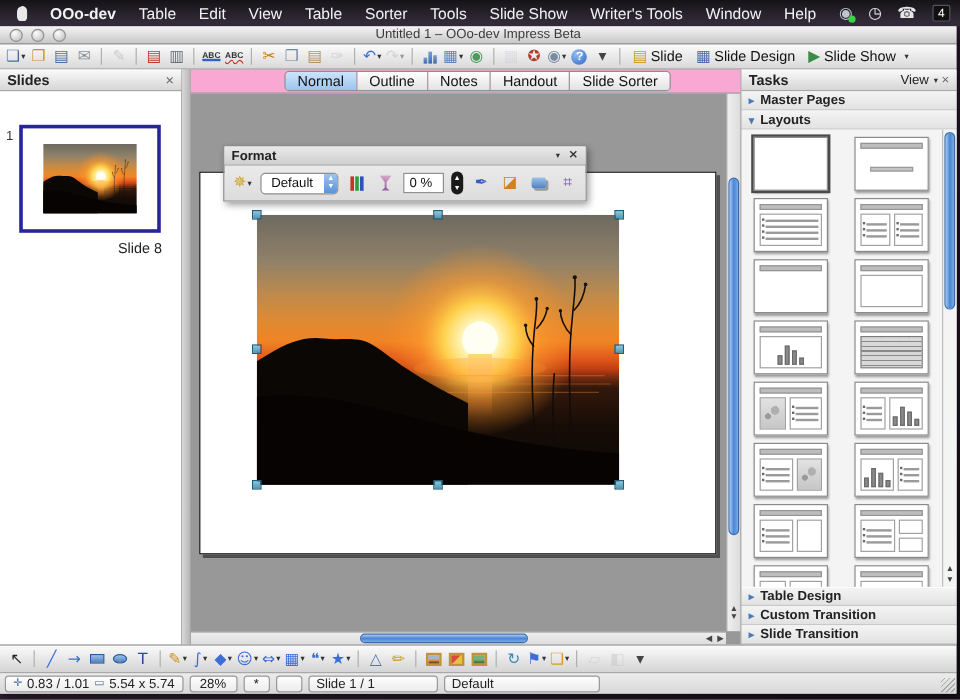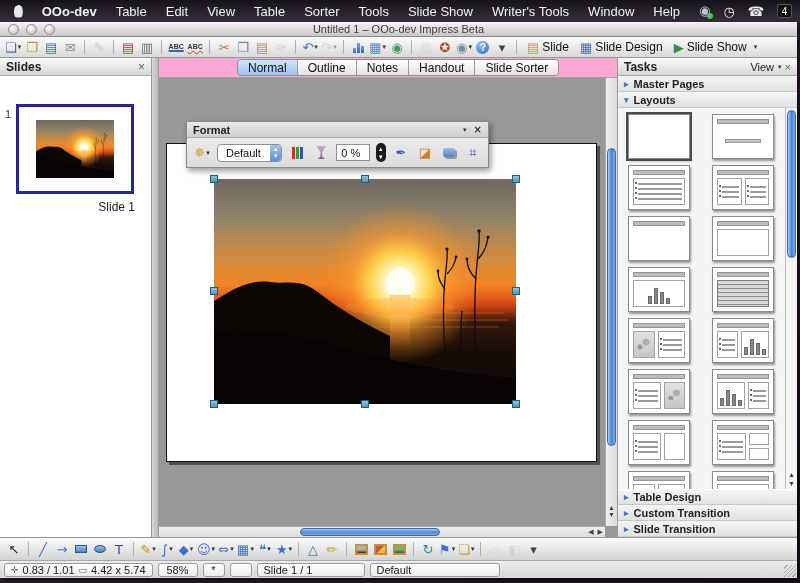--- a/index.html
+++ b/index.html
@@ -375,21 +375,21 @@
                     <circle cx="233" cy="70" r="1.6"></circle>
                     <circle cx="242" cy="78" r="1.4"></circle>
                     <circle cx="224" cy="92" r="1.4"></circle>
 <circle cx="265" cy="52" r="1.7"></circle>
                     <circle cx="274" cy="58" r="1.5"></circle>
                     <circle cx="253" cy="80" r="1.4"></circle>
                   </g>
 </svg>
               </div>
           </div>
-          <span class="slide-caption">Slide 1</span>
+          <span class="slide-caption">Slide 8</span>
         </div>
       </div>
 
       <div class="splitter"></div>
 
       <div class="canvas-area">
         <div class="tabbar">
           <span class="tabs">
             <span class="tab sel">Normal</span>
             <span class="tab">Outline</span>
@@ -823,24 +823,24 @@
         <span class="tb">
           <i class="g" style="color:#444">▾</i>
         </span>
       </div>
 
     <div class="statusbar">
       <span class="sf">
         <span class="ic">✛</span>
         <span>0.83 / 1.01</span>
         <span class="ic">▭</span>
-        <span>4.42 x 5.74</span>
+        <span>5.54 x 5.74</span>
       </span>
       <span class="sf" style="width:40px;justify-content:center">
-          <span>58%</span>
+          <span>28%</span>
         </span>
       <span class="sf" style="width:22px;justify-content:center">
           <span>*</span>
         </span>
       <span class="sf" style="width:22px">
           <span></span>
         </span>
       <span class="sf" style="width:108px">
           <span>Slide 1 / 1</span>
         </span>

